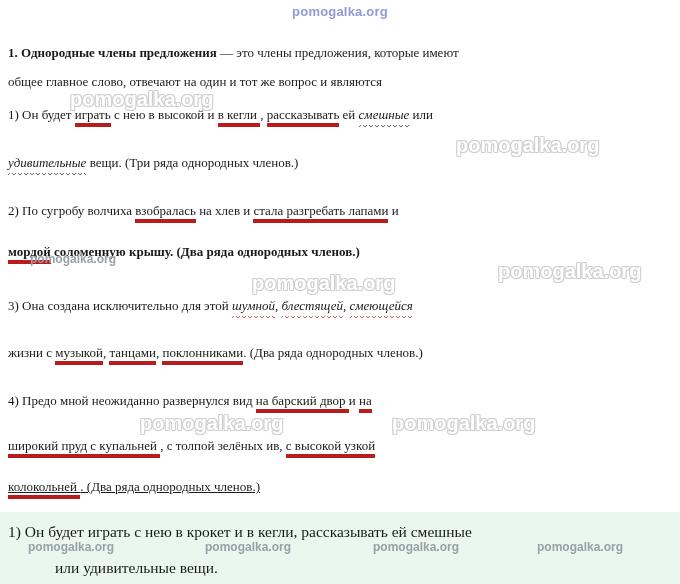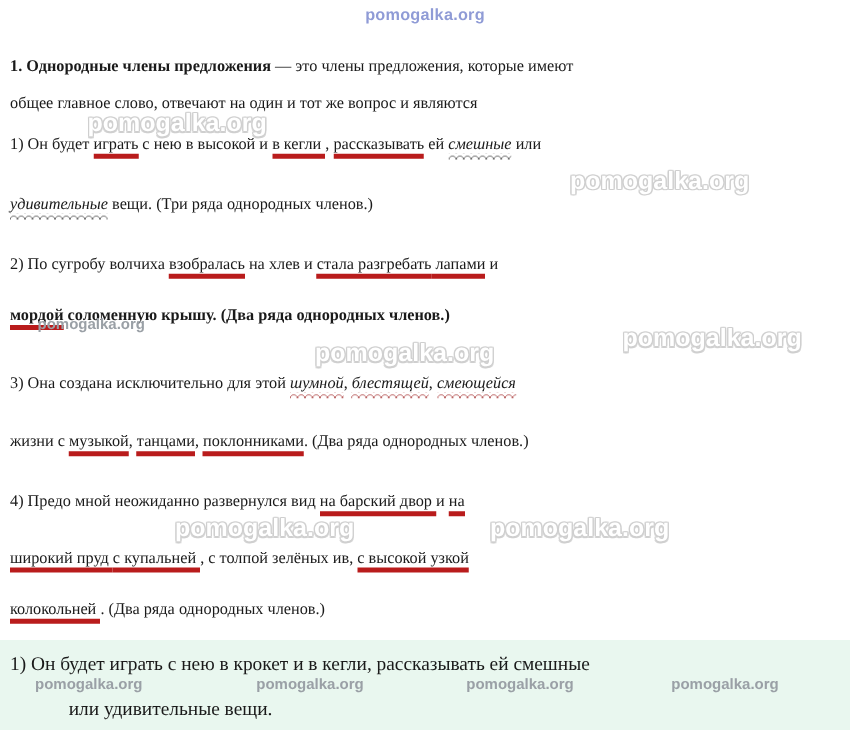--- a/index.html
+++ b/index.html
@@ -138,21 +138,21 @@
   <div class="line" style="top:344px;">
     <span>жизни с </span><span class="u-solid">музыкой</span><span>, </span><span class="u-solid">танцами</span><span>, </span><span class="u-solid">поклонниками</span><span>. (Два ряда однородных членов.)</span>
   </div>
 
   <div class="line" style="top:392px;">
     <span>4) Предо мной неожиданно развернулся вид </span><span class="u-solid"> на  барский  двор </span><span> и </span><span class="u-solid"> на</span>
   </div>
   <div class="line" style="top:437px;">
     <span class="u-solid">широкий  пруд </span><span class="u-solid"> с купальней </span><span>, с толпой зелёных ив, </span><span class="u-solid"> с   высокой узкой</span>
   </div>
-  <div class="line" style="top:478px;">
+  <div class="line" style="top:478px;text-decoration:underline;">
     <span class="u-solid">колокольней </span><span>. (Два ряда однородных членов.)</span>
   </div>
 
   <div class="highlight-box"></div>
   <div class="hl-line" style="top:523px;">1) Он будет играть с нею в крокет и в кегли, рассказывать ей смешные</div>
   <div class="hl-line" style="top:559px;margin-left:47px;">или удивительные вещи.</div>
 
   <div class="wm wm-lg" style="left:70px; top:88px;">pomogalka.org</div>
   <div class="wm wm-lg" style="left:456px; top:134px;">pomogalka.org</div>
   <div class="wm wm-lg" style="left:252px; top:272px;">pomogalka.org</div>

